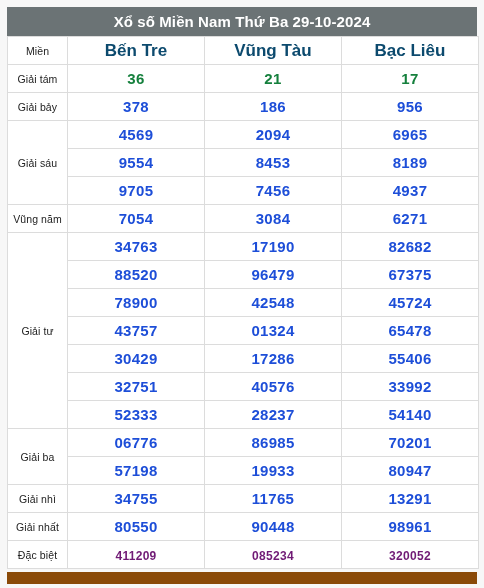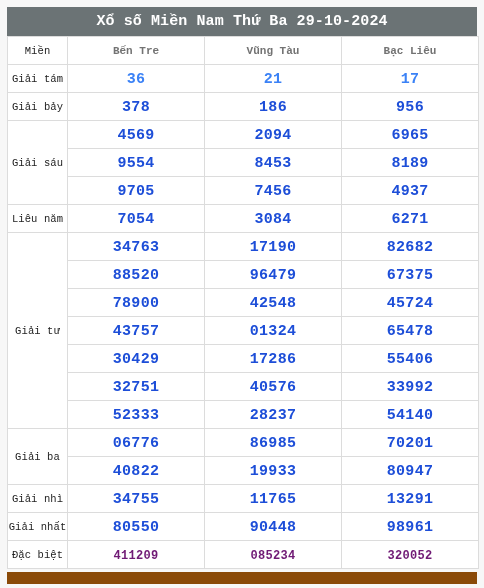--- a/index.html
+++ b/index.html
@@ -12,21 +12,20 @@
     height: 588px;
     font-family: "Liberation Sans", sans-serif;
     overflow: hidden;
   }
   #page {
     width: 484px;
     height: 588px;
     position: relative;
     background: #f7f7f7;
     box-sizing: border-box;
-    font-family: Liberation Mono, monospace;
   }
   .board {
     position: absolute;
     left: 7px;
     top: 7px;
     width: 470px;
     background: #ffffff;
     box-sizing: border-box;
   }
   .title-bar {
@@ -57,33 +56,33 @@
   col.c-label { width: 60px; }
   col.c-prov  { width: 137px; }
 
   .lbl {
     font-size: 10.5px;
     color: #222222;
     font-weight: normal;
     letter-spacing: 0.1px;
   }
   .prov-head {
-    font-size: 11px;
+    font-size: 17px;
     font-weight: bold;
-    color: #737373;
+    color: #0c4a6e;
     height: 27px;
   }
   .num {
     font-size: 15px;
     font-weight: bold;
     color: #1d4ed8;
     letter-spacing: 0.3px;
   }
   .num.red {
-    color: #3b82f6;
+    color: #15803d;
     margin-top: 45px;
   }
   .num.special {
     font-size: 12px;
     color: #701a75;
   }
   .row-h { height: 27px; }
 
   .bottom-bar {
     position: absolute;
@@ -139,21 +138,21 @@
             <td class="row-h"><span class="num">9554</span></td>
             <td class="row-h"><span class="num">8453</span></td>
             <td class="row-h"><span class="num">8189</span></td>
           </tr>
           <tr>
             <td class="row-h"><span class="num">9705</span></td>
             <td class="row-h"><span class="num">7456</span></td>
             <td class="row-h"><span class="num">4937</span></td>
           </tr>
           <tr>
-            <td class="lbl" rowspan="1">Liêu năm</td>
+            <td class="lbl" rowspan="1">Vũng năm</td>
             <td class="row-h"><span class="num">7054</span></td>
             <td class="row-h"><span class="num">3084</span></td>
             <td class="row-h"><span class="num">6271</span></td>
           </tr>
           <tr>
             <td class="lbl" rowspan="7">Giải tư</td>
             <td class="row-h"><span class="num">34763</span></td>
             <td class="row-h"><span class="num">17190</span></td>
             <td class="row-h"><span class="num">82682</span></td>
           </tr>
@@ -187,21 +186,21 @@
             <td class="row-h"><span class="num">28237</span></td>
             <td class="row-h"><span class="num">54140</span></td>
           </tr>
           <tr>
             <td class="lbl" rowspan="2">Giải ba</td>
             <td class="row-h"><span class="num">06776</span></td>
             <td class="row-h"><span class="num">86985</span></td>
             <td class="row-h"><span class="num">70201</span></td>
           </tr>
           <tr>
-            <td class="row-h"><span class="num">40822</span></td>
+            <td class="row-h"><span class="num">57198</span></td>
             <td class="row-h"><span class="num">19933</span></td>
             <td class="row-h"><span class="num">80947</span></td>
           </tr>
           <tr>
             <td class="lbl" rowspan="1">Giải nhì</td>
             <td class="row-h"><span class="num">34755</span></td>
             <td class="row-h"><span class="num">11765</span></td>
             <td class="row-h"><span class="num">13291</span></td>
           </tr>
           <tr>

